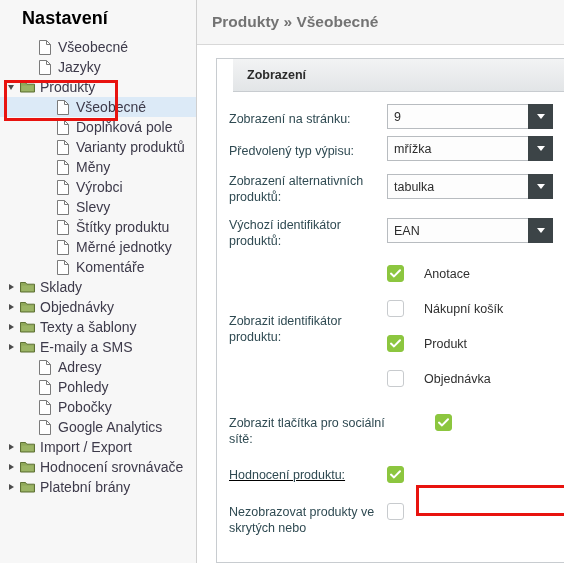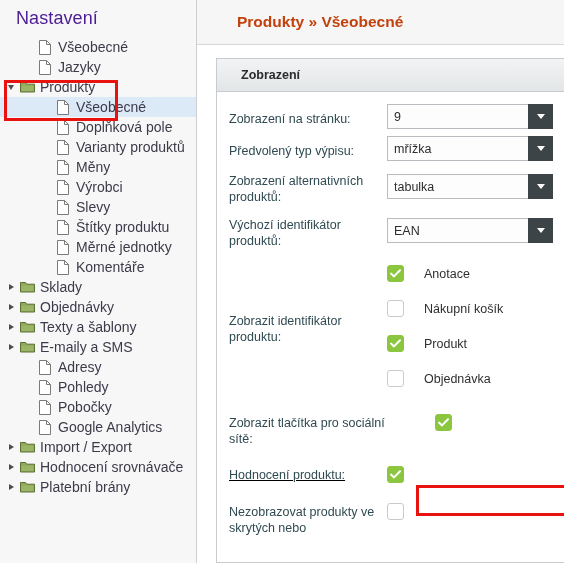--- a/index.html
+++ b/index.html
@@ -27,23 +27,23 @@
   #sidebar {
     width: 196px;
     flex: 0 0 196px;
     background: #f7f7f7;
     border-right: 1px solid #cfcfcf;
     position: relative;
     overflow: hidden;
   }
   #sidebar-title {
     font-size: 18px;
-    font-weight: normal;
-    color: #4c1d95;
-    padding: 8px 0 8px 16px;
+    font-weight: bold;
+    color: #000000;
+    padding: 8px 0 8px 22px;
     letter-spacing: .1px;
   }
   .tree { list-style: none; margin: 0; padding: 0; }
   .tree-item {
     display: flex;
     align-items: center;
     height: 20px;
     font-size: 14px;
     color: #3d3a4a;
     white-space: nowrap;
@@ -98,40 +98,40 @@
     background: #f6f6f6;
     border-bottom: 1px solid #d8d8d8;
     display: flex;
     align-items: center;
     padding-left: 15px;
     box-sizing: border-box;
   }
   #page-title {
     font-size: 15.5px;
     font-weight: bold;
-    color: #c2410c;
-    margin-left: 25px;
+    color: #737373;
   }
 
   #panel {
     margin: 13px 0 0 19px;
     border: 1px solid #c8ccd0;
     border-right: none;
     background: #fff;
     min-height: 505px;
     box-sizing: border-box;
   }
   #panel-header {
     height: 33px;
     background: linear-gradient(#f2f3f4, #e2e5e7);
     border-bottom: 1px solid #c8ccd0;
     display: flex;
     align-items: center;
-    padding-left: 24px;
+    padding-left: 14px;
     box-sizing: border-box;
+    margin-left: 16px;
   }
   #panel-header-title {
     font-size: 12.5px;
     font-weight: bold;
     color: #2b2b2b;
   }
   #panel-body {
     padding: 12px 0 0 12px;
   }
 

